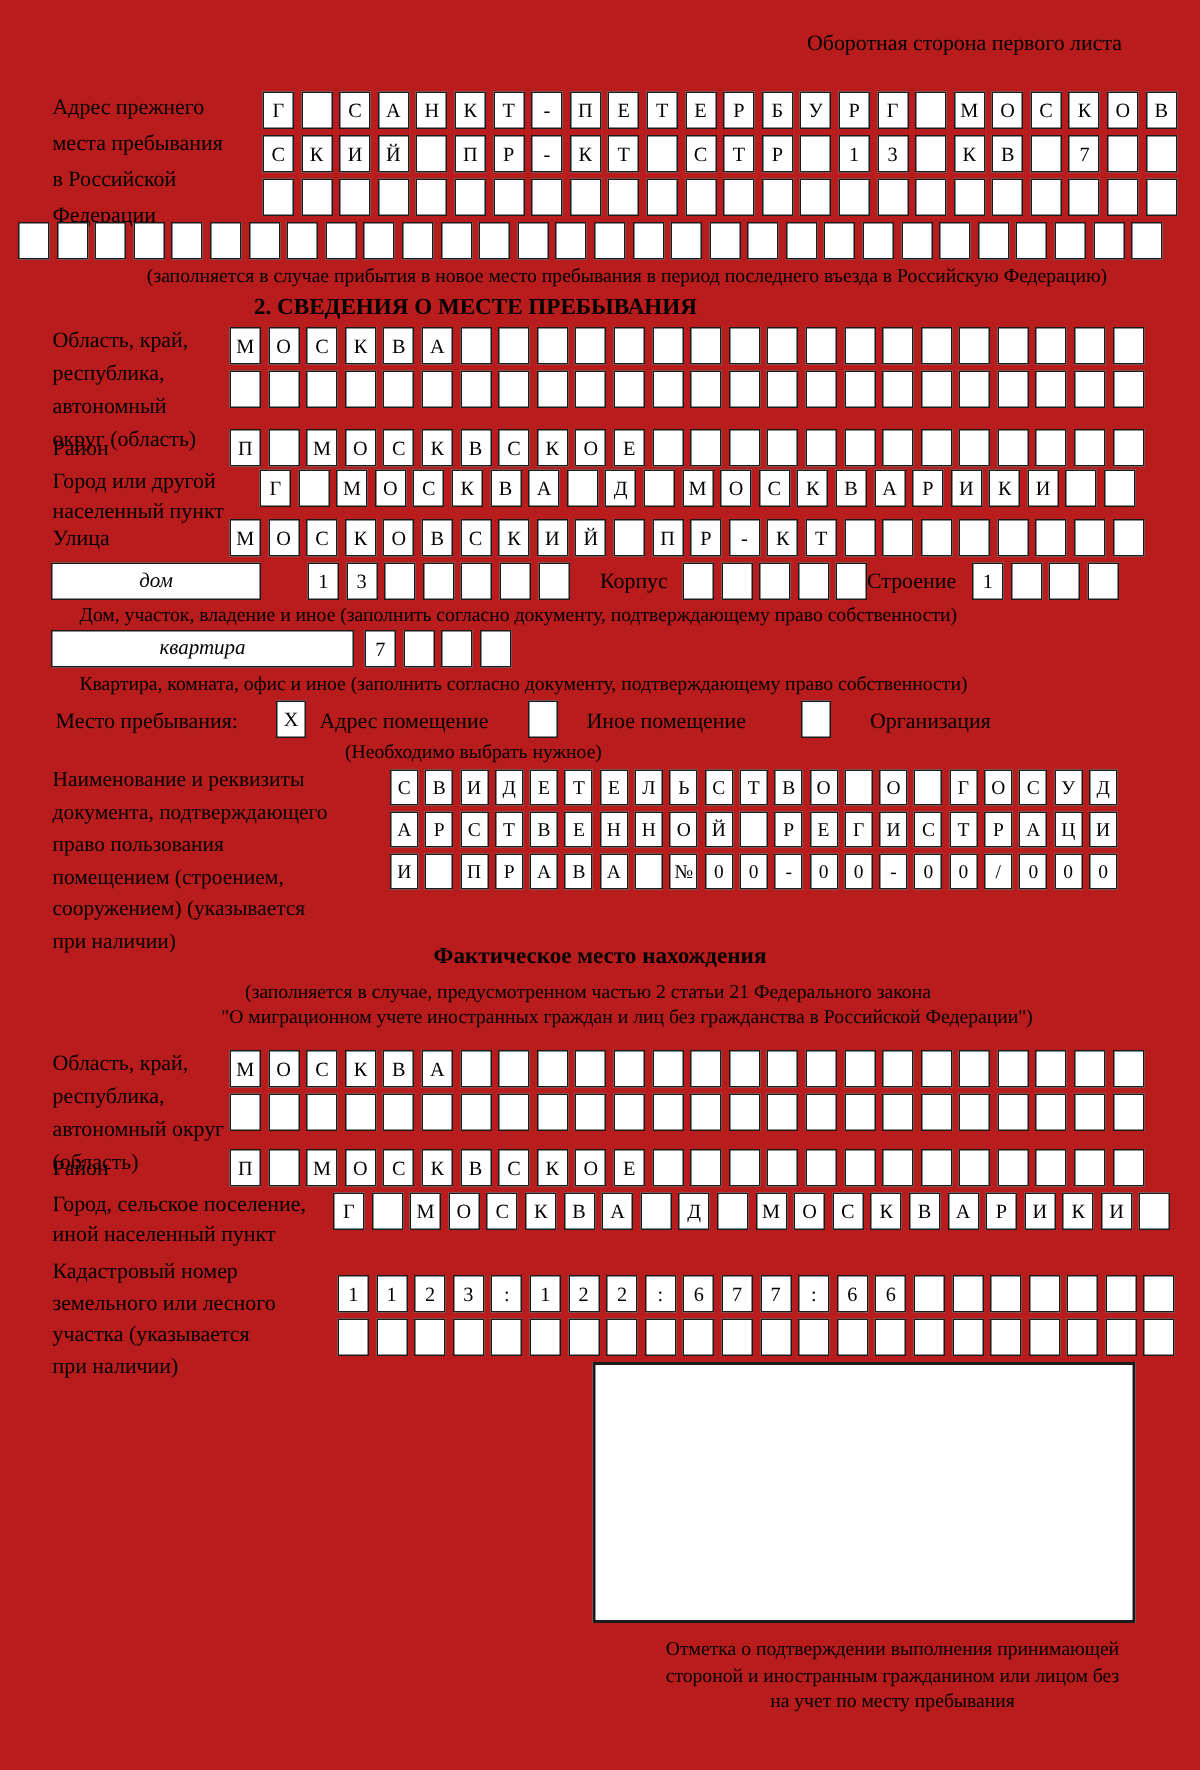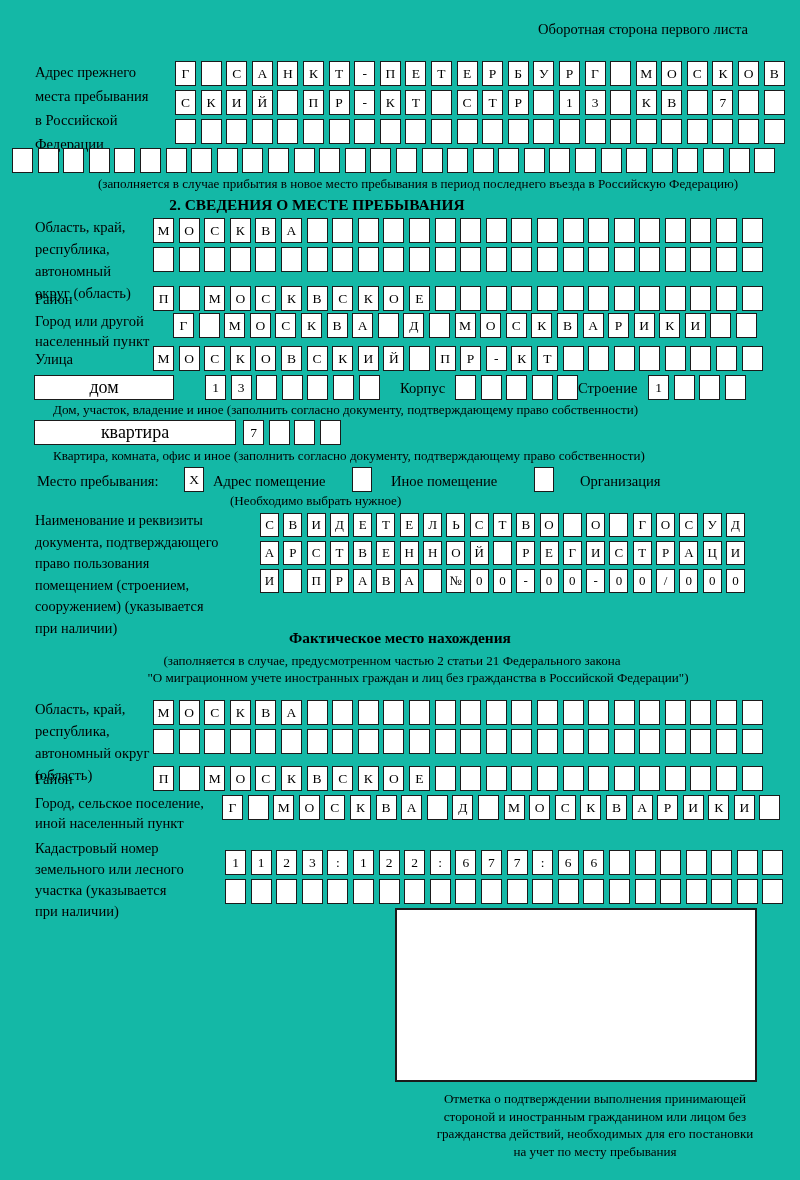--- a/index.html
+++ b/index.html
@@ -1,30 +1,30 @@
 <!DOCTYPE html>
 <html><head>
 <meta charset="utf-8">
 <style>
   html,body{margin:0;padding:0;background:#fff;}
-  .page{position:relative;width:800px;height:1180px;background:#14b8a6;overflow:hidden;
+  .page{position:relative;width:800px;height:1180px;background:#b91c1c;overflow:hidden;
         font-family:"Liberation Serif", serif;color:#000;}
   .abs{position:absolute;}
   .label{font-size:14.6px;line-height:22px;white-space:nowrap;}
   .caption{font-size:13.1px;white-space:nowrap;padding-left:18px;}
   .center{text-align:center;white-space:normal;}
   .title{font-weight:bold;font-size:15.4px;}
   .cellrow{display:flex;gap:4.6px;}
   .cell{box-sizing:border-box;flex:0 0 auto;width:21px;height:25px;border:1.7px solid #1b1b1b;
         display:flex;align-items:center;justify-content:center;font-size:13.5px;background:#fff;
         font-family:"Liberation Serif", serif;}
   .cellrow.sm{gap:4.3px;}
   .cellrow.sm .cell{width:19px;height:24px;font-size:13px;}
   .fieldbox{box-sizing:border-box;border:1.7px solid #1b1b1b;height:25px;display:flex;
-        align-items:center;justify-content:center;font-size:18px;background:#fff;}
+        align-items:center;justify-content:center;font-size:14px;background:#fff;font-style:italic;}
   .bigbox{box-sizing:border-box;border:2px solid #1b1b1b;background:#fff;}
   .lines div{white-space:nowrap;}
 </style>
 </head>
 <body>
 
 <div class="page">
 
   <div class="abs label" style="top:18px;right:52px;">Оборотная сторона первого листа</div>
 
@@ -588,17 +588,16 @@
       <span class="cell"></span>
       <span class="cell"></span>
       <span class="cell"></span>
       <span class="cell"></span>
     </div>
 
   <div class="abs bigbox" style="left:395px;top:908px;width:362px;height:174px;"></div>
   <div class="abs caption center lines" style="left:382px;top:1090px;width:390px;line-height:17.5px;">
       <div>Отметка о подтверждении выполнения принимающей</div>
       <div>стороной и иностранным гражданином или лицом без</div>
-      <div>гражданства действий, необходимых для его постановки</div>
       <div>на учет по месту пребывания</div>
     </div>
 
 </div>
 
 </body></html>

